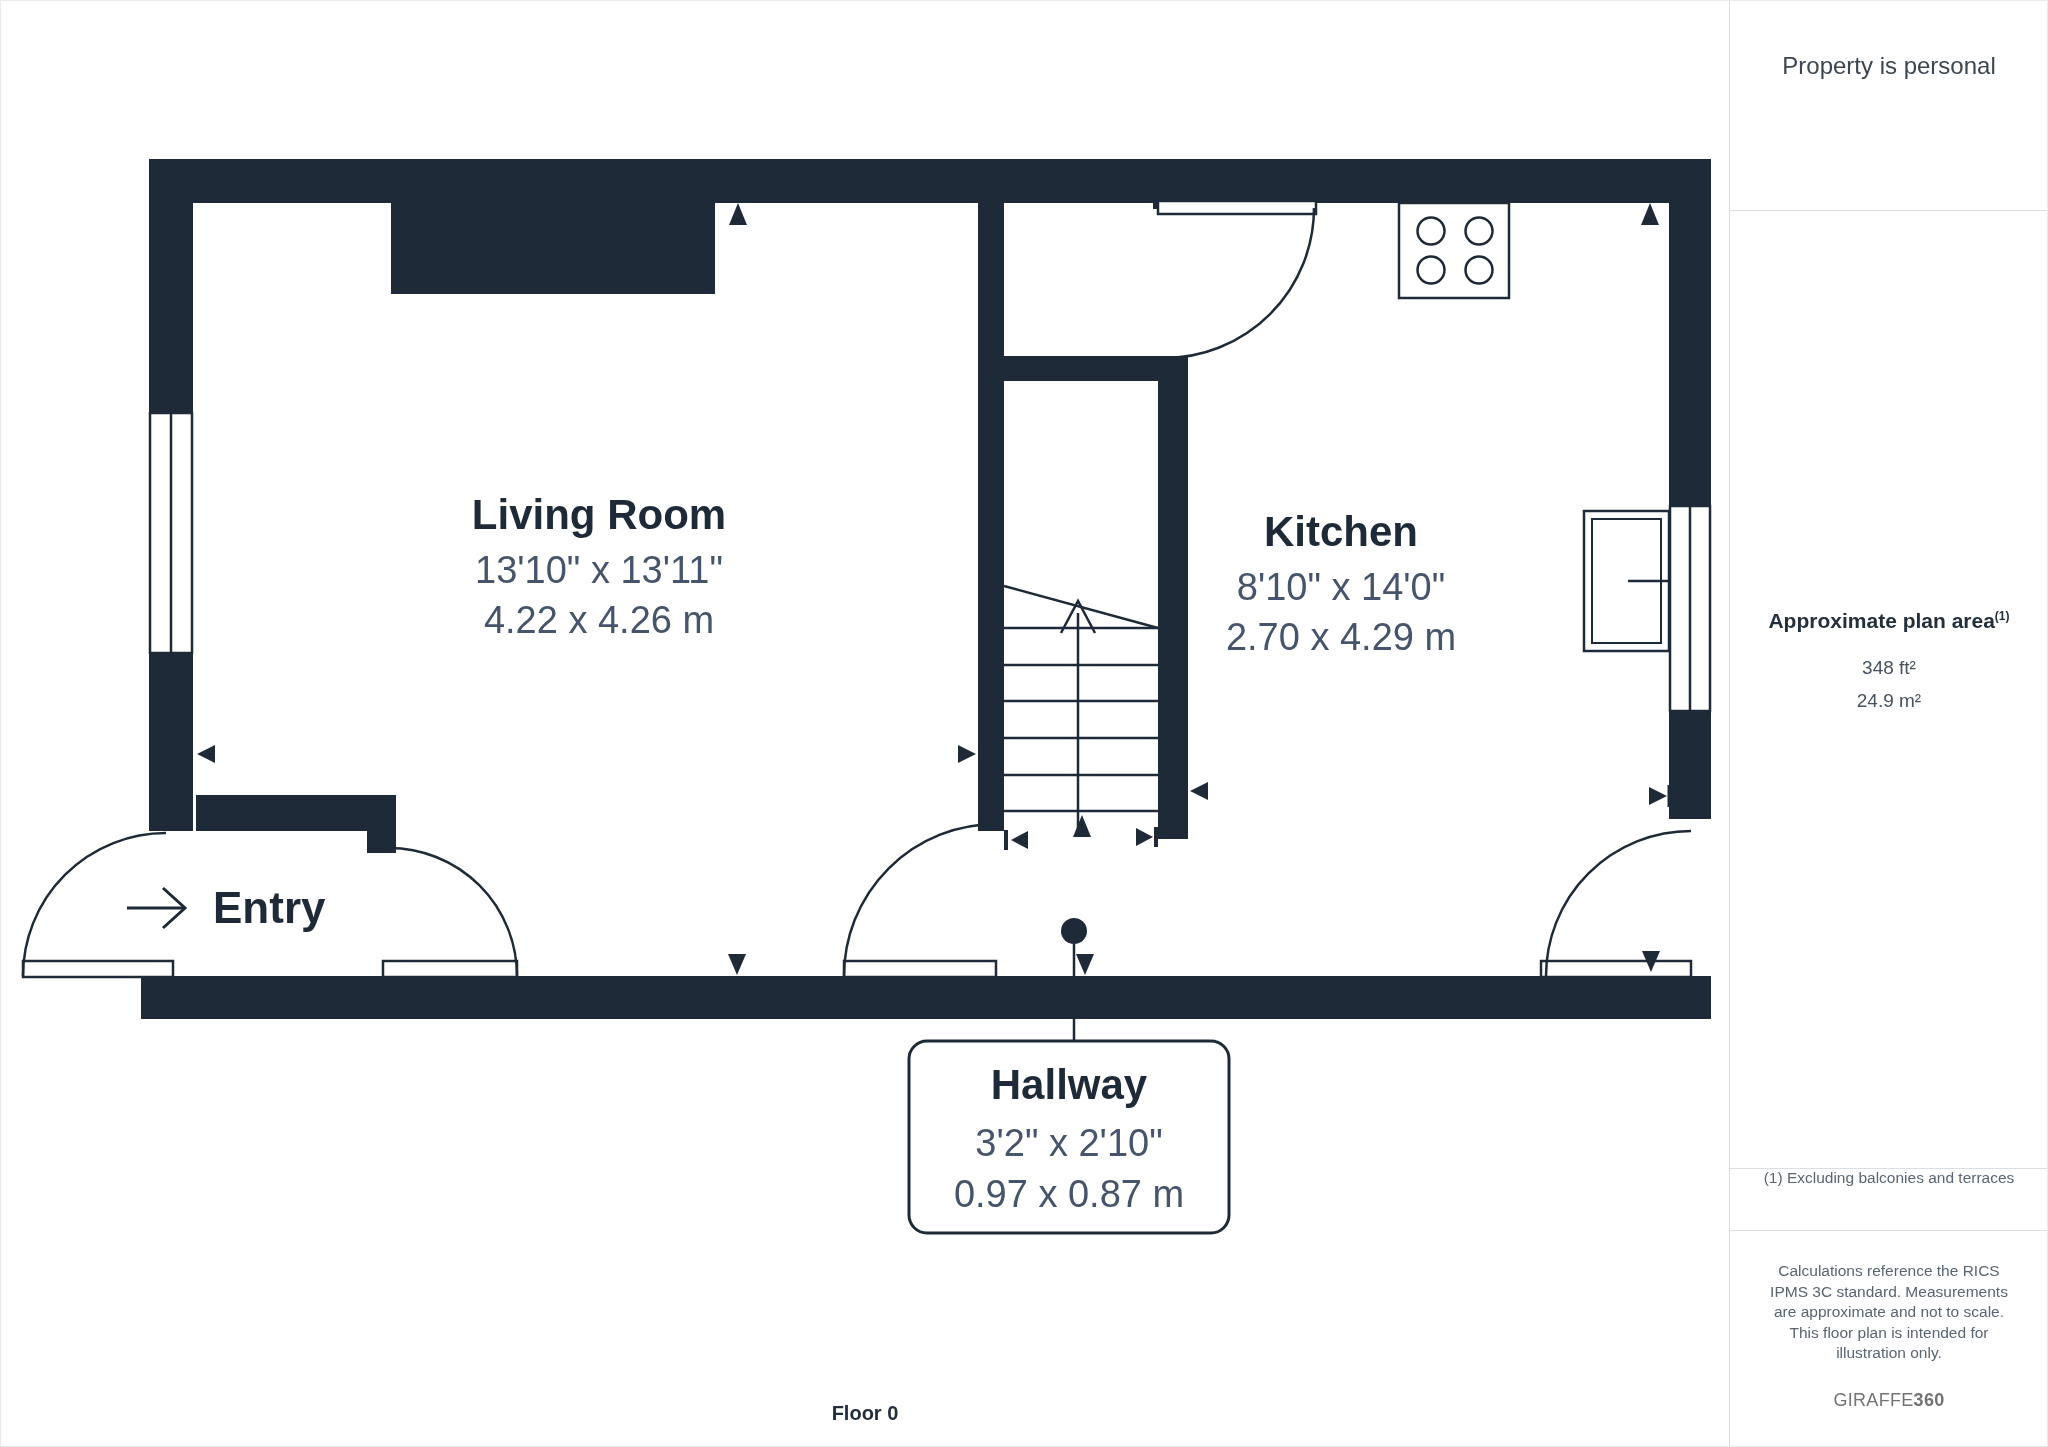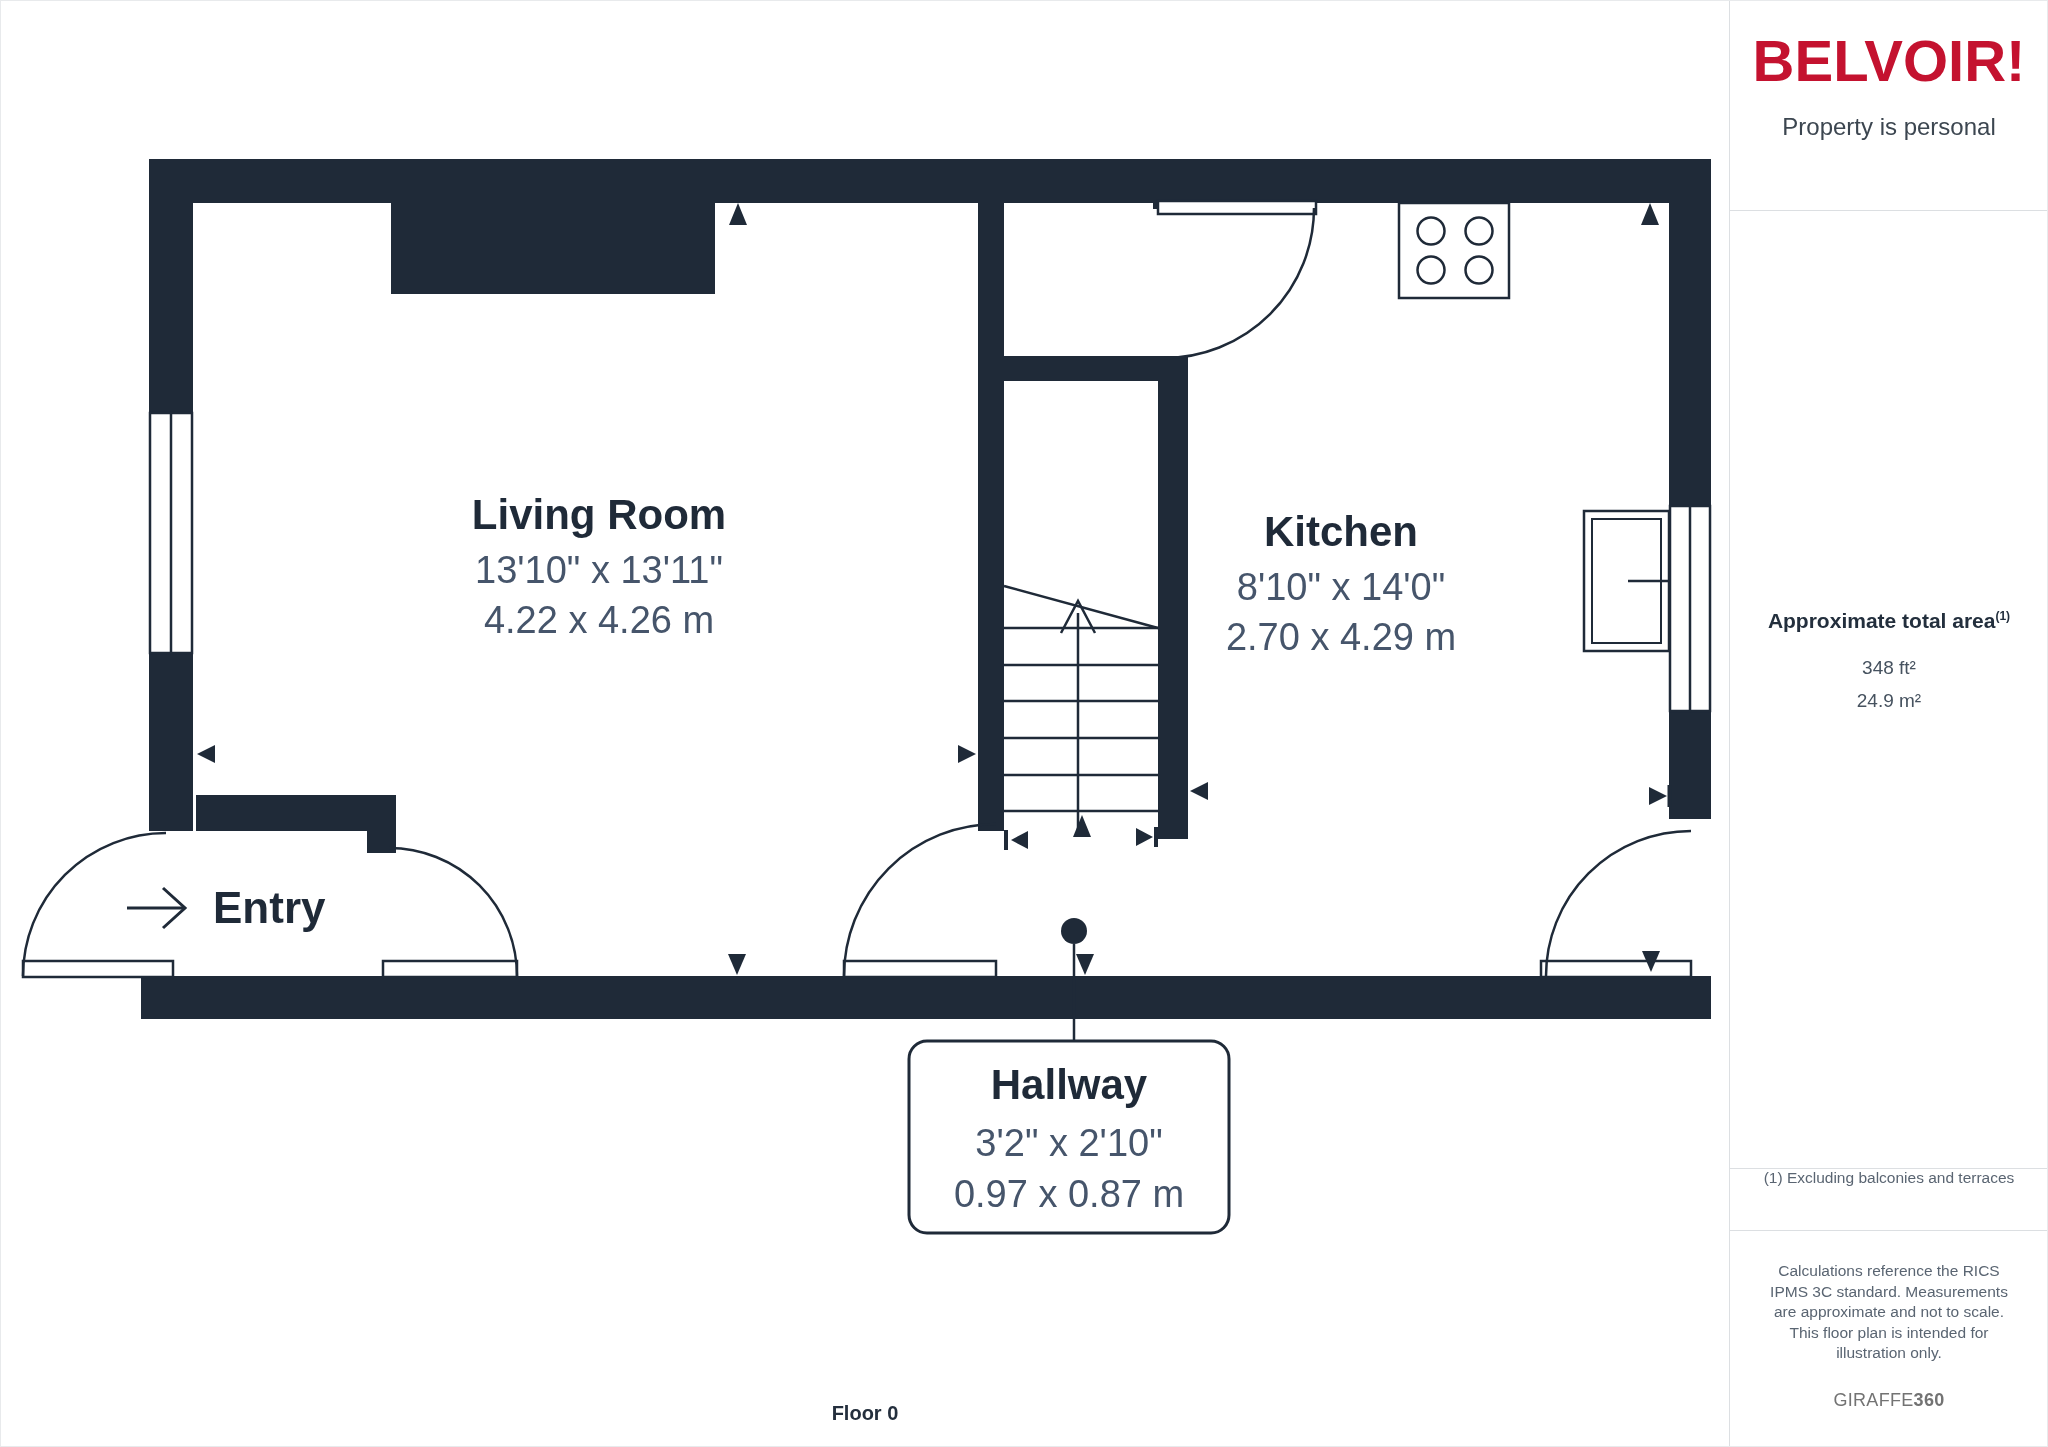--- a/index.html
+++ b/index.html
@@ -173,27 +173,26 @@
 
       <text class="entry-title" x="212" y="922" text-anchor="start">Entry</text>
     </g>
   </svg>
 
   <div id="floor-label">Floor 0</div>
 
   <div id="sidebar">
 
     <div class="logo-block">
-      <div class="logo">BELVOIR!</div>
       <div class="tagline">Property is personal</div>
     </div>
 
     <div class="area-block">
       <div class="area-title">
-        <span>Approximate total area</span><sup>(1)</sup>
+        <span>Approximate plan area</span><sup>(1)</sup>
       </div>
       <div class="area-values">
         <div>348 ft²</div>
         <div>24.9 m²</div>
       </div>
     </div>
 
     <div class="footnote-block">
       <div>(1) Excluding balconies and terraces</div>
     </div>

